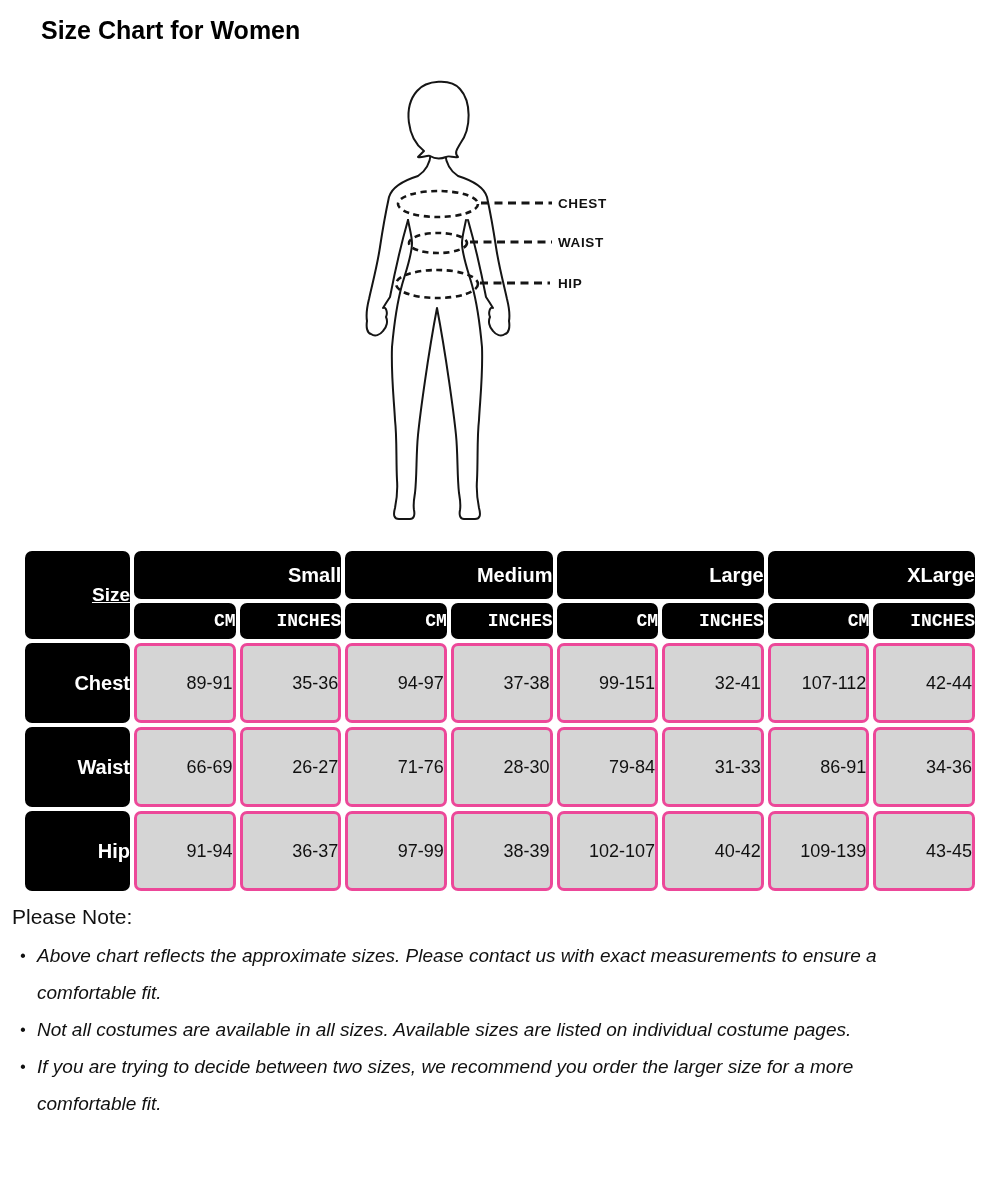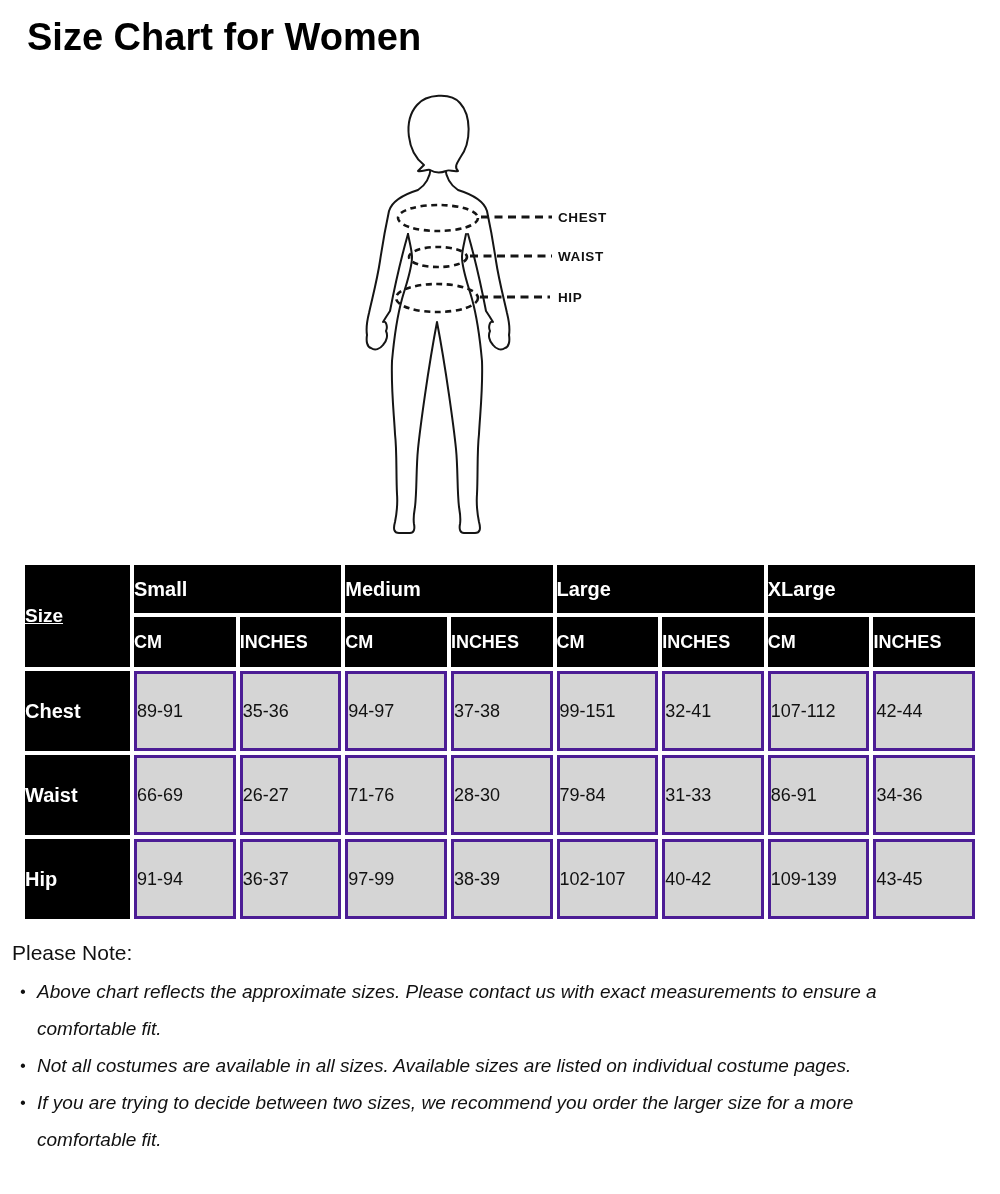--- a/index.html
+++ b/index.html
@@ -8,24 +8,24 @@
     width: 1000px;
     height: 1194px;
     font-family: "Liberation Sans", "DejaVu Sans", sans-serif;
     color: #000;
     overflow: hidden;
   }
   .page { padding-top: 16px; }
 
   
   .page-title {
-    font-size: 38px;
+    font-size: 25px;
     font-weight: bold;
     letter-spacing: 0px;
-    margin-left: 27px;
+    margin-left: 41px;
     color: #000;
   }
 
   
   .diagram-wrap { margin: 30px 0 0 350px; height: 462px; }
   .diagram-wrap svg { display: block; }
   .measure-label {
     font-family: "Liberation Sans", sans-serif;
     font-size: 13.5px;
     font-weight: bold;
@@ -36,43 +36,44 @@
   
   table.size-table {
     border-collapse: separate;
     border-spacing: 4px;
     table-layout: fixed;
     width: 958px;
     margin: 10px 0 0 21px;
   }
   table.size-table col.c-label { width: 105px; }
   table.size-table th, table.size-table td {
-    text-align: left;
+    text-align: right;
     vertical-align: middle;
     overflow: hidden;
+    border-radius: 7px;
   }
   th.hdr {
     background: #000;
     color: #fff;
     font-weight: bold;
   }
   th.group-hdr { height: 48px; font-size: 20px; }
-  th.unit-hdr  { height: 50px; font-size: 18px; }
+  th.unit-hdr  { height: 36px; font-size: 18px; font-family: Liberation Mono, monospace; }
   th.corner-hdr { font-size: 19px; text-decoration: underline; }
   th.row-hdr { font-size: 20px; height: 80px; }
   td.val {
     background: #d5d5d5;
     color: #111;
     font-size: 18px;
     height: 80px;
-    border: 3px solid #4c1d95;
-  }
-
-  
-  .notes { margin: 18px 0 0 12px; width: 935px; }
+    border: 3px solid #ec4899;
+  }
+
+  
+  .notes { margin: 10px 0 0 12px; width: 935px; }
   .notes-heading { font-size: 21px; color: #111; margin-bottom: 8px; }
   .notes ul { list-style: none; font-style: italic; }
   .notes li {
     position: relative;
     font-size: 19px;
     line-height: 37px;
     color: #111;
     padding-left: 25px;
   }
   .notes li::before {

